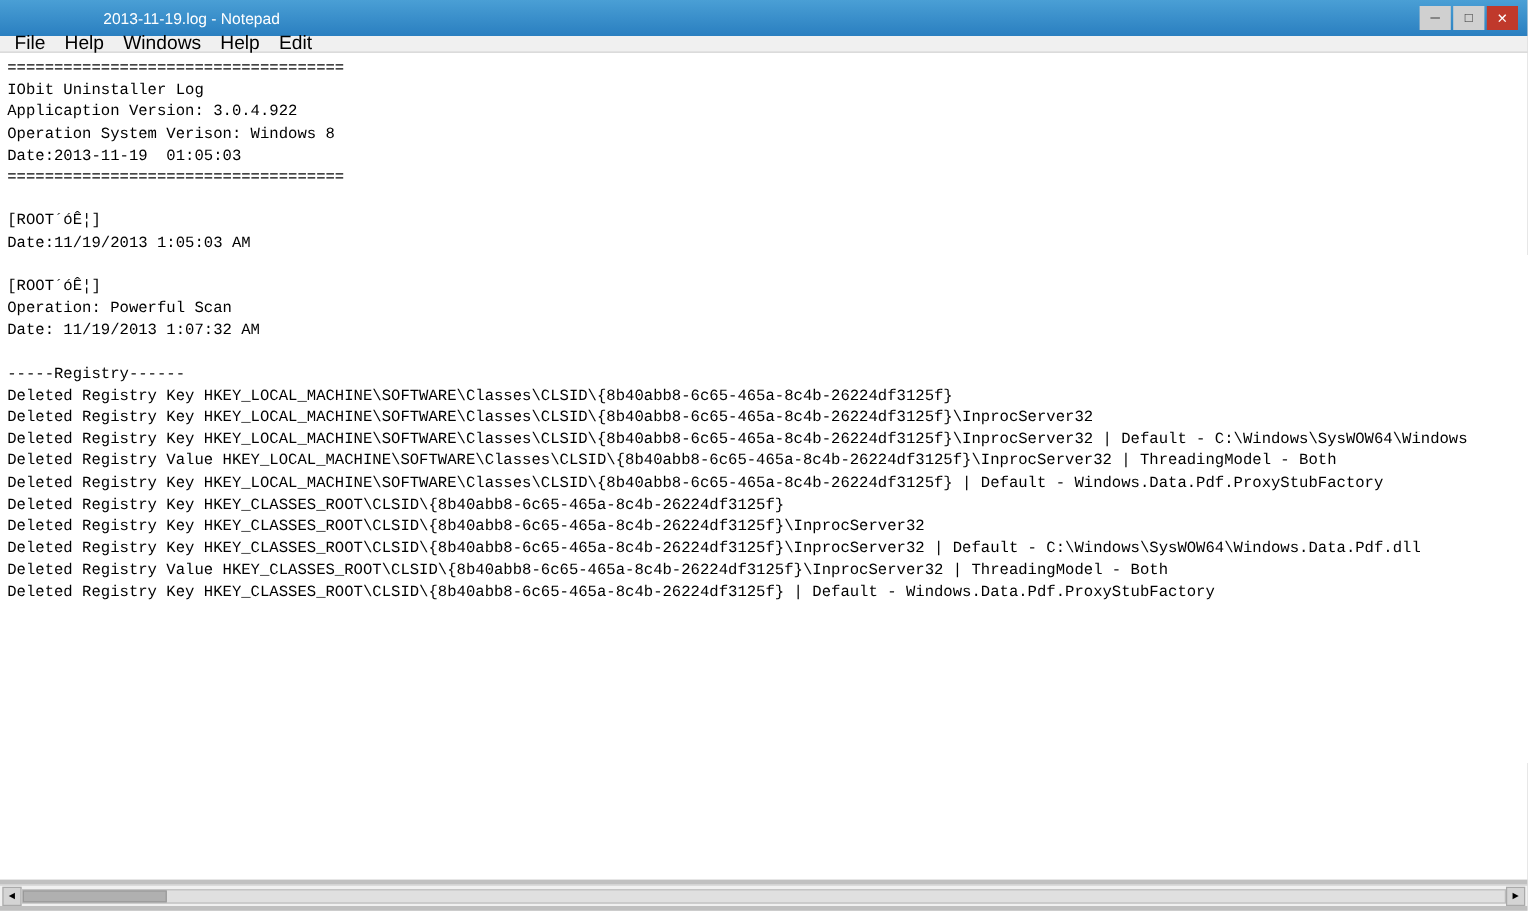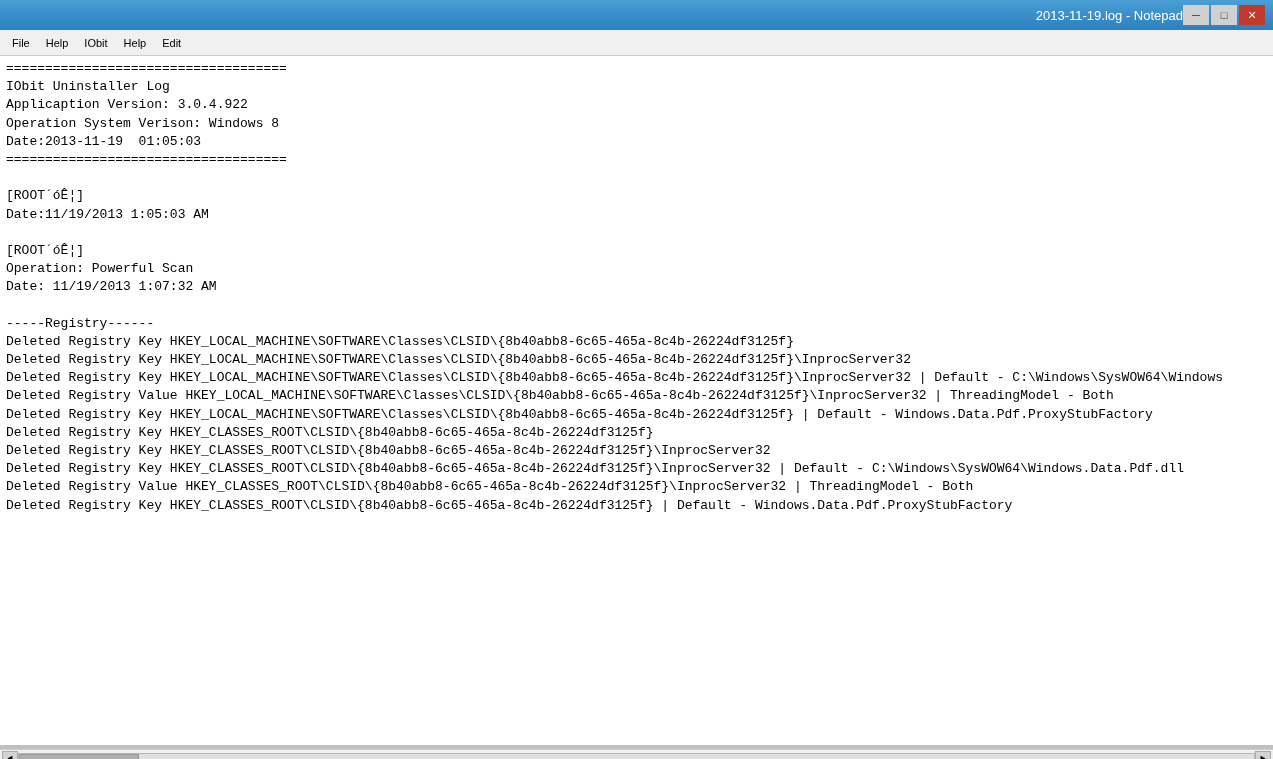--- a/index.html
+++ b/index.html
@@ -13,21 +13,21 @@
       align-items: center;
       justify-content: space-between;
       padding: 0 8px;
       user-select: none;
     }
     .title-bar-title {
       color: white;
       font-family: 'Segoe UI', Arial, sans-serif;
       font-size: 13px;
       flex: 1;
-      text-align: right;
+      text-align: left;
     }
     .title-bar-controls {
       display: flex;
       gap: 2px;
     }
     .title-btn {
       width: 26px;
       height: 20px;
       border: none;
       cursor: pointer;
@@ -39,27 +39,27 @@
       color: #333;
       background: #d0d0d0;
     }
     .title-btn.close { background: #c0392b; color: white; }
     .title-btn.maximize { background: #d0d0d0; }
     .title-btn.minimize { background: #d0d0d0; }
 
     
     .menu-bar {
       background: #f0f0f0;
-      height: 26px;
+      height: 14px;
       display: flex;
       align-items: flex-end;
       padding: 0 4px;
       border-bottom: 1px solid #ccc;
       font-family: 'Segoe UI', Arial, sans-serif;
-      font-size: 11px;
+      font-size: 16px;
     }
     .menu-item {
       padding: 2px 8px;
       cursor: pointer;
       height: 100%;
       display: flex;
       align-items: center;
     }
 
     
@@ -130,21 +130,21 @@
     <button class="title-btn minimize">─</button>
     <button class="title-btn maximize">□</button>
     <button class="title-btn close">✕</button>
   </div>
 </div>
 
 
 <div class="menu-bar">
   <div class="menu-item">File</div>
   <div class="menu-item">Help</div>
-  <div class="menu-item">IObit</div>
+  <div class="menu-item">Windows</div>
   <div class="menu-item">Help</div>
   <div class="menu-item">Edit</div>
 </div>
 
 
 <textarea class="notepad-content" spellcheck="false" style="">====================================
 IObit Uninstaller Log
 Applicaption Version: 3.0.4.922
 Operation System Verison: Windows 8
 Date:2013-11-19  01:05:03

